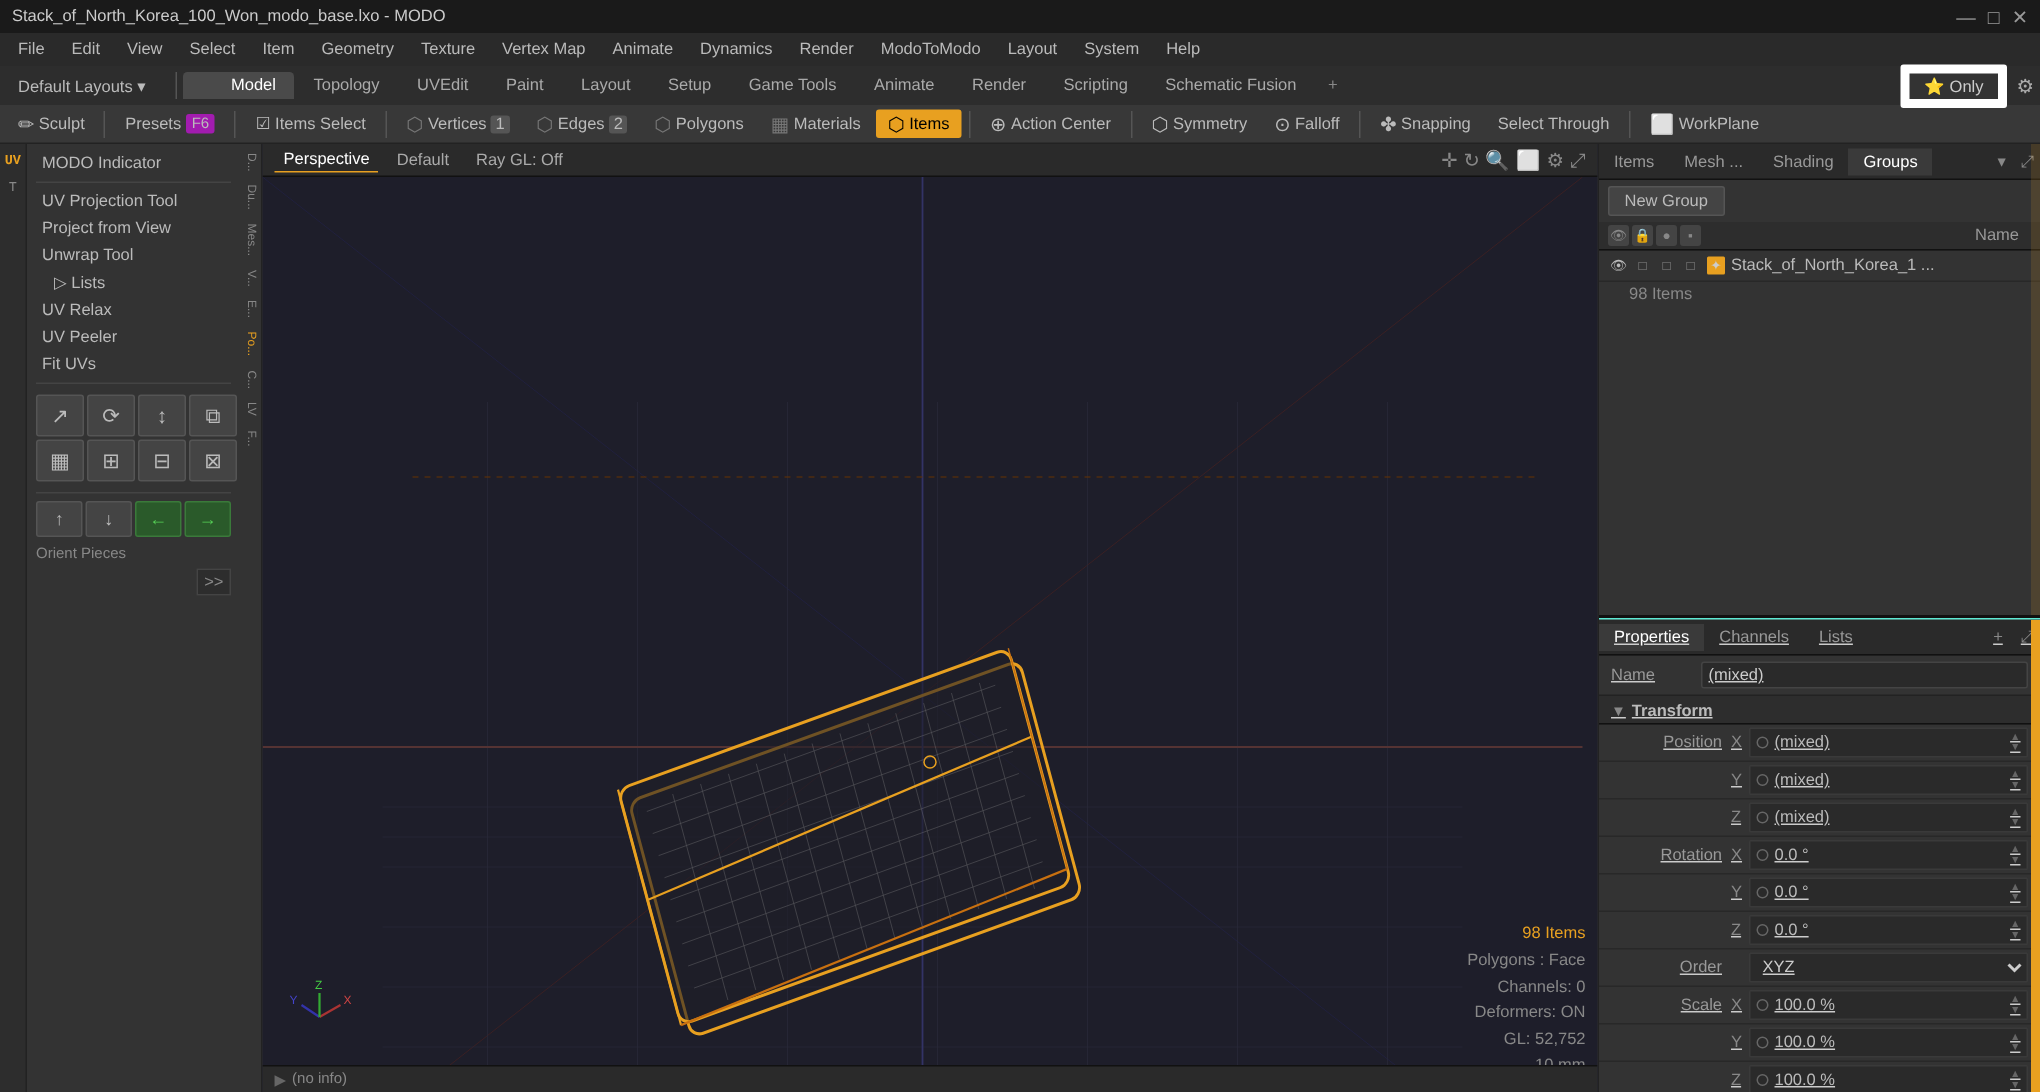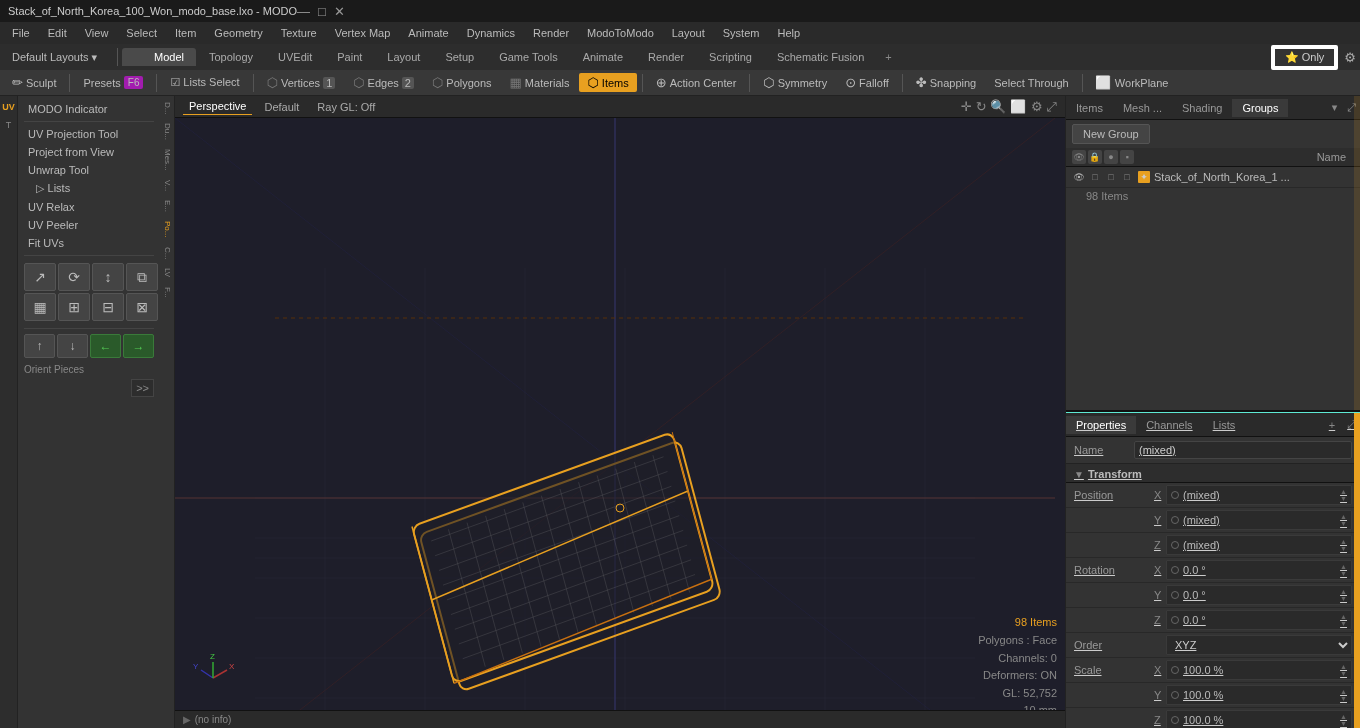--- a/index.html
+++ b/index.html
@@ -1,55 +1,55 @@
 <!DOCTYPE html>
 <html><head>
   <meta charset="utf-8">
   <style>
     * { box-sizing: border-box; margin: 0; padding: 0; }
     body { width: 1360px; height: 728px; overflow: hidden; background: #3a3a3a; font-family: 'Segoe UI', Arial, sans-serif; font-size: 11px; color: #ccc; user-select: none; }
 
     
-    #titlebar { background: #1a1a1a; height: 22px; display: flex; align-items: center; justify-content: flex-start; padding: 0 8px; }
+    #titlebar { background: #1a1a1a; height: 22px; display: flex; align-items: center; justify-content: space-between; padding: 0 8px; }
     #titlebar .controls { display: flex; gap: 8px; }
     #titlebar .ctrl-btn { color: #999; font-size: 13px; cursor: pointer; }
 
     
     #menubar { background: #2a2a2a; height: 22px; display: flex; align-items: center; padding: 0 4px; gap: 2px; }
     .menu-item { padding: 2px 8px; color: #bbb; font-size: 11px; cursor: pointer; border-radius: 2px; }
 
     
     #tabs { background: #2d2d2d; height: 26px; display: flex; align-items: center; padding: 0 4px; gap: 1px; }
     #tabs .tab { padding: 3px 12px; font-size: 11px; color: #aaa; cursor: pointer; border-radius: 3px 3px 0 0; }
     #tabs .tab.active { background: #4a4a4a; color: #fff; padding-left: 32px; }
     #tabs .tab-add { padding: 3px 8px; color: #888; cursor: pointer; }
     #tabs .tab-spacer { flex: 1; }
     #tabs .tab-right { display: flex; gap: 6px; align-items: center; }
-    #tabs .only-btn { background: #333; border: 4px solid #ffffff; padding: 2px 10px; color: #ccc; cursor: pointer; border-radius: 2px; font-size: 11px; display: flex; align-items: center; gap: 4px; }
+    #tabs .only-btn { background: #333; border: 6px solid #ffffff; padding: 2px 10px; color: #ccc; cursor: pointer; border-radius: 2px; font-size: 11px; display: flex; align-items: center; gap: 4px; }
     #tabs .gear-btn { color: #aaa; cursor: pointer; font-size: 13px; }
 
     
     #toolbar2 { background: #383838; height: 26px; display: flex; align-items: center; padding: 0 4px; gap: 2px; border-bottom: 1px solid #222; }
     .tool-btn { padding: 2px 8px; font-size: 11px; color: #bbb; cursor: pointer; border-radius: 2px; display: flex; align-items: center; gap: 3px; }
     .tool-btn.active { background: #e8a020; color: #000; }
     .sep { width: 1px; height: 18px; background: #555; margin: 0 3px; }
 
     
     #main { display: flex; height: calc(728px - 22px - 22px - 26px - 26px); }
 
     
     #left-panel { width: 175px; background: #333; border-right: 1px solid #222; display: flex; flex-direction: column; }
     .left-toolbar { display: flex; height: 100%; }
     .left-content { flex: 1; padding: 4px 2px; overflow-y: auto; }
     .left-item { padding: 3px 8px; color: #bbb; font-size: 11px; cursor: pointer; border-radius: 2px; }
     .left-item.indent { padding-left: 16px; }
     .left-divider { height: 1px; background: #444; margin: 3px 4px; }
 
     .icon-bar { width: 18px; background: #2d2d2d; border-right: 1px solid #222; display: flex; flex-direction: column; align-items: center; padding: 2px 0; }
-    .icon-bar-item { width: 16px; height: 16px; color: #888; font-size: 9px; display: flex; align-items: center; justify-content: center; cursor: pointer; margin: 1px 0; }
+    .icon-bar-item { width: 16px; height: 16px; color: #888; font-size: 9px; display: flex; align-items: center; justify-content: center; cursor: pointer; margin: 1px 0; font-family: Liberation Mono, monospace; }
 
     .tool-icons { display: grid; grid-template-columns: repeat(4,1fr); gap: 2px; padding: 4px; }
     .tool-icon { width: 32px; height: 28px; background: #444; border: 1px solid #555; display: flex; align-items: center; justify-content: center; cursor: pointer; border-radius: 2px; font-size: 14px; color: #bbb; }
 
     .arrow-row { display: flex; gap: 2px; padding: 2px 4px; }
     .arrow-btn { flex: 1; height: 24px; background: #444; border: 1px solid #555; display: flex; align-items: center; justify-content: center; cursor: pointer; border-radius: 2px; color: #bbb; font-size: 12px; }
     .arrow-btn.green { background: #2a5a2a; border-color: #3a7a3a; color: #5c5; }
 
     .orient-row { padding: 4px 4px 2px; display: flex; align-items: center; gap: 4px; }
     .orient-label { color: #888; font-size: 10px; }
@@ -114,21 +114,21 @@
 
     .pp-name-row { display: flex; align-items: center; padding: 4px 8px; border-bottom: 1px solid #222; }
     .pp-label { color: #999; font-size: 11px; min-width: 60px; }
     .pp-value-field { flex: 1; background: #2a2a2a; border: 1px solid #444; padding: 2px 4px; color: #ccc; font-size: 11px; border-radius: 2px; }
 
     .pp-section { padding: 4px 8px 2px; background: #2d2d2d; border-bottom: 1px solid #111; display: flex; align-items: center; }
     .pp-section-arrow { color: #888; margin-right: 4px; font-size: 10px; }
     .pp-section-label { font-size: 11px; color: #bbb; font-weight: bold; }
 
     .pp-row { display: flex; align-items: center; padding: 2px 8px; border-bottom: 1px solid #282828; }
-    .pp-row-label { color: #999; font-size: 11px; min-width: 80px; padding-right: 6px; }
+    .pp-row-label { color: #999; font-size: 11px; min-width: 80px; text-align: right; padding-right: 6px; }
     .pp-row-axis { color: #888; font-size: 11px; min-width: 12px; }
     .pp-field { flex: 1; background: #2a2a2a; border: 1px solid #3a3a3a; padding: 2px 4px; color: #ccc; font-size: 11px; border-radius: 1px; display: flex; align-items: center; gap: 4px; }
     .pp-field-circle { width: 8px; height: 8px; border-radius: 50%; border: 1px solid #666; display: inline-block; }
     .pp-field-value { flex: 1; color: #bbb; }
     .pp-field-arrows { display: flex; flex-direction: column; }
     .pp-field-arrow { color: #666; font-size: 7px; line-height: 1; cursor: pointer; }
 
     .pp-order-field { flex: 1; background: #2a2a2a; border: 1px solid #3a3a3a; padding: 2px 4px; color: #ccc; font-size: 11px; border-radius: 1px; }
   </style>
 </head>
@@ -183,21 +183,21 @@
   </div>
 </div>
 
 <div id="toolbar2">
   <div class="tool-btn" style="display:flex;align-items:center;gap:3px;">
     <span style="font-size:13px;">✏</span> Sculpt
   </div>
   <div class="sep"></div>
   <div class="tool-btn">Presets <span style="background:#a21caf;padding:1px 4px;border-radius:2px;font-size:10px;">F6</span></div>
   <div class="sep"></div>
-  <div class="tool-btn">☑ Lists Select</div>
+  <div class="tool-btn">☑ Items Select</div>
   <div class="sep"></div>
   <div class="tool-btn" style="gap:3px;"><span style="color:#777;font-size:13px;">⬡</span> Vertices <span style="background:#555;border-radius:2px;padding:0 3px;">1</span></div>
   <div class="tool-btn" style="gap:3px;"><span style="color:#777;font-size:13px;">⬡</span> Edges <span style="background:#555;border-radius:2px;padding:0 3px;">2</span></div>
   <div class="tool-btn" style="gap:3px;"><span style="color:#777;font-size:13px;">⬡</span> Polygons</div>
   <div class="tool-btn" style="gap:3px;"><span style="color:#777;font-size:13px;">▦</span> Materials</div>
   <div class="tool-btn active" style="gap:3px;"><span style="font-size:13px;">⬡</span> Items</div>
   <div class="sep"></div>
   <div class="tool-btn" style="gap:3px;"><span style="font-size:13px;">⊕</span> Action Center</div>
   <div class="sep"></div>
   <div class="tool-btn" style="gap:3px;"><span style="font-size:13px;">⬡</span> Symmetry</div>

